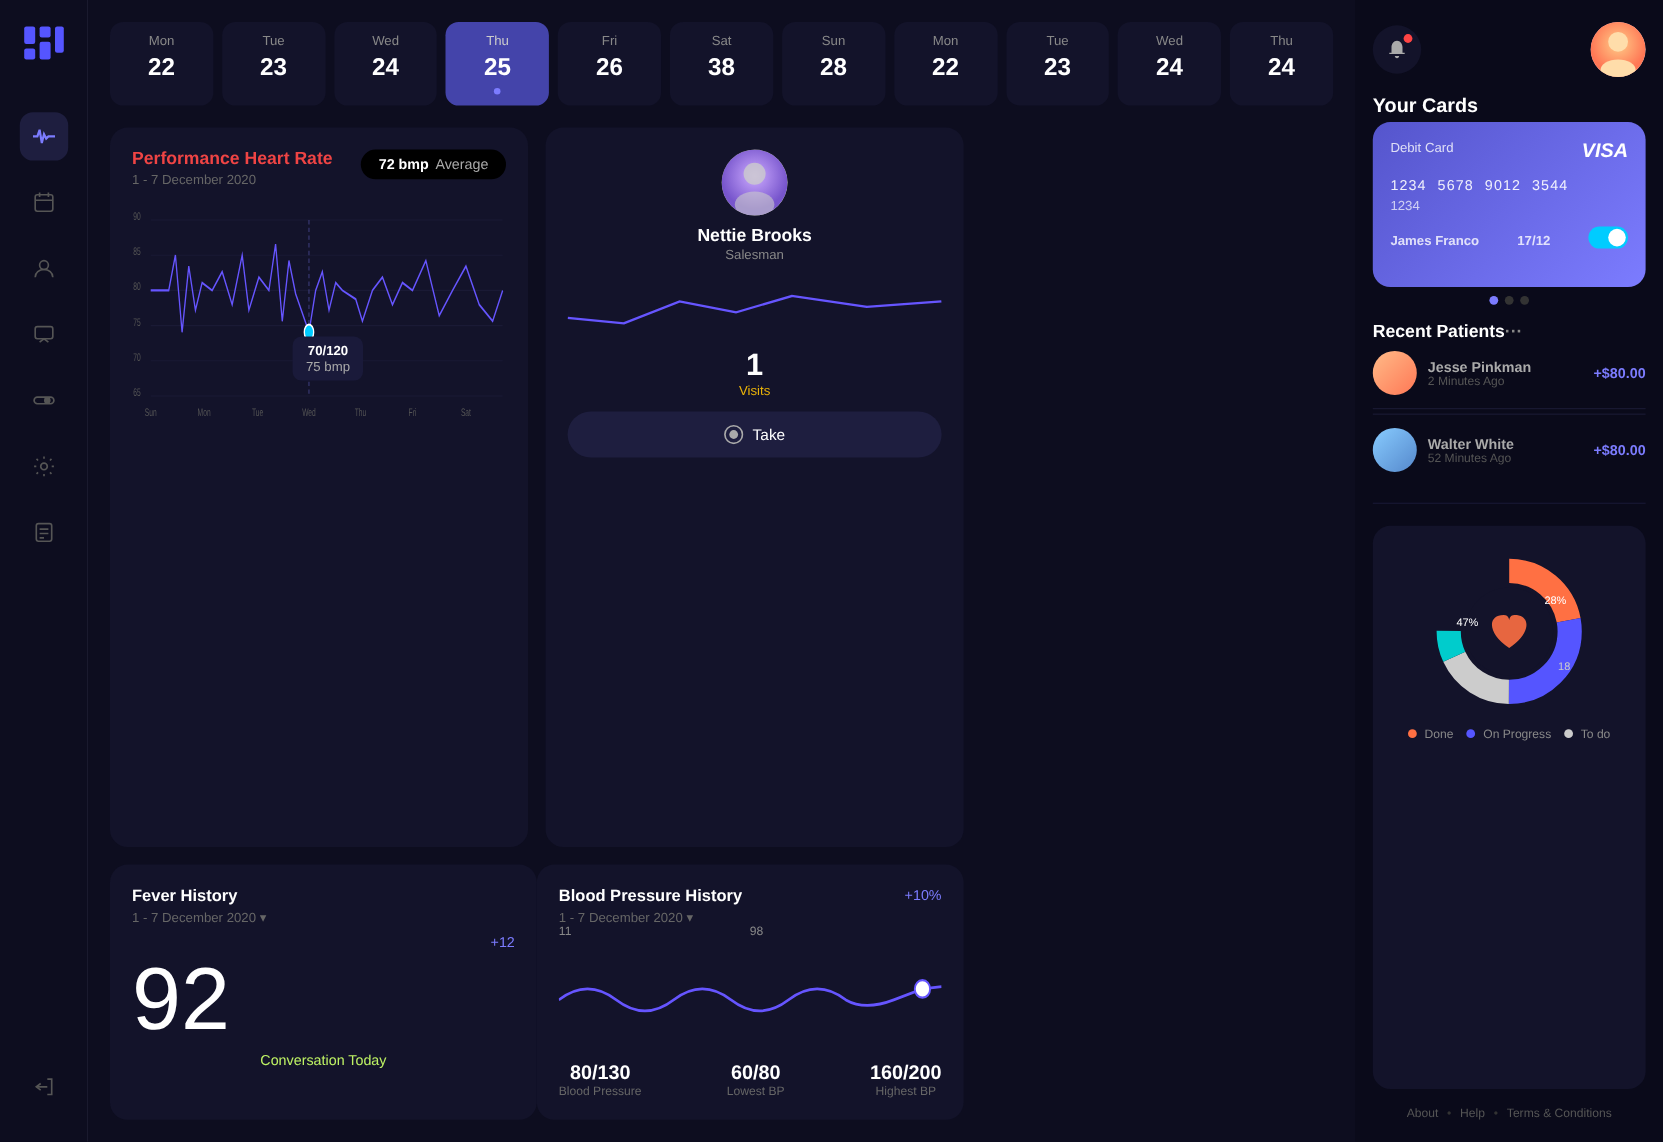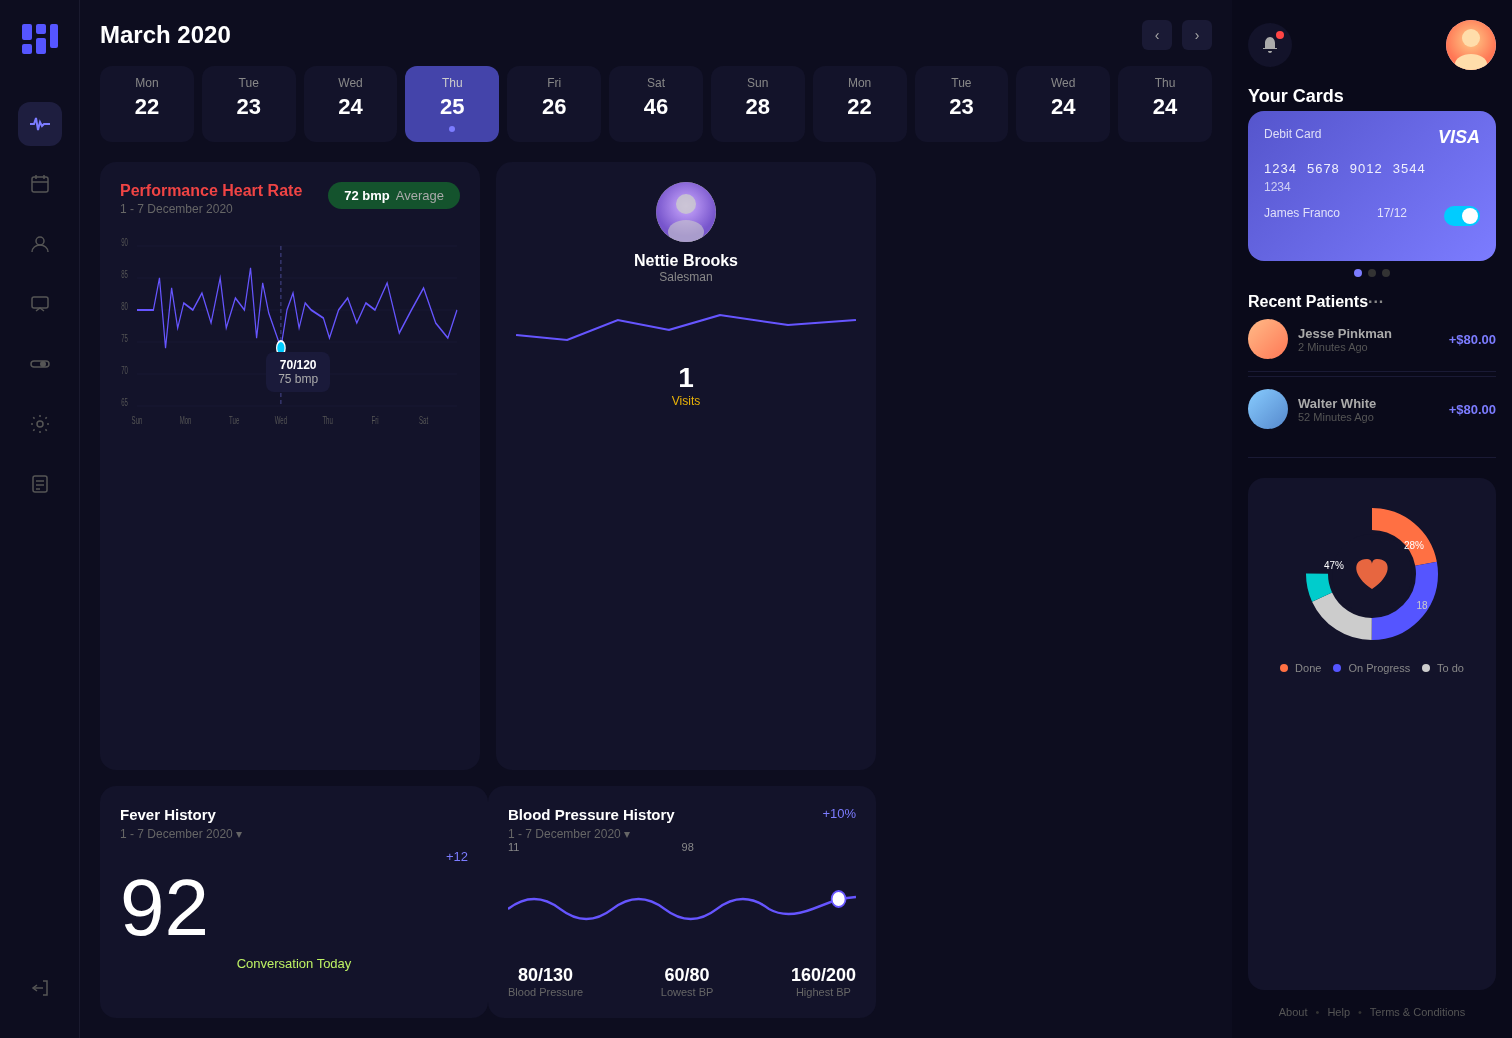--- a/index.html
+++ b/index.html
@@ -159,21 +159,21 @@
       font-weight: 600;
       color: #ef4444;
     }
     .chart-subtitle {
       font-size: 12px;
       color: #666;
       margin-top: 2px;
       cursor: pointer;
     }
     .chart-badge {
-      background: #14532d;
+      background: #000000;
       border-radius: 20px;
       padding: 6px 16px;
       font-size: 13px;
       color: #aaa;
       display: flex;
       align-items: center;
       gap: 6px;
     }
     .chart-badge span.bpm-val {
       color: #fff;
@@ -425,22 +425,23 @@
       gap: 10px;
     }
     .card-row2 {
       font-size: 12px;
       color: rgba(255,255,255,0.7);
       margin-top: 4px;
     }
     .card-footer {
       display: flex;
       justify-content: space-between;
-      align-items: flex-start;
+      align-items: flex-end;
       margin-top: 12px;
+      font-weight: bold;
     }
     .card-name {
       font-size: 12px;
       color: rgba(255,255,255,0.8);
     }
     .card-expiry {
       font-size: 12px;
       color: rgba(255,255,255,0.8);
     }
     .card-toggle {
@@ -642,27 +643,20 @@
         <path d="M13 3h4v14h-4" stroke="#555" stroke-width="1.5"></path>
         <path d="M7 7l-4 3 4 3" stroke="#555" stroke-width="1.5"></path>
         <line x1="3" y1="10" x2="13" y2="10" stroke="#555" stroke-width="1.5"></line>
       </svg>
     </div>
   </div>
 </div>
 
 <div class="main-content">
 
-  <div class="header">
-    <div class="month-title">March 2020</div>
-    <div class="nav-arrows">
-      <div class="nav-arrow">‹</div>
-      <div class="nav-arrow">›</div>
-    </div>
-  </div>
 
   <div class="calendar-strip" id="calendar-strip">
       <div class="calendar-day">
     <div class="day-name">Mon</div>
     <div class="day-num">22</div>
 
   </div>
       <div class="calendar-day">
     <div class="day-name">Tue</div>
     <div class="day-num">23</div>
@@ -678,21 +672,21 @@
     <div class="day-num">25</div>
     <div class="day-dot"></div>
   </div>
       <div class="calendar-day">
     <div class="day-name">Fri</div>
     <div class="day-num">26</div>
 
   </div>
       <div class="calendar-day">
     <div class="day-name">Sat</div>
-    <div class="day-num">46</div>
+    <div class="day-num">38</div>
 
   </div>
       <div class="calendar-day">
     <div class="day-name">Sun</div>
     <div class="day-num">28</div>
 
   </div>
       <div class="calendar-day">
     <div class="day-name">Mon</div>
     <div class="day-num">22</div>
@@ -791,20 +785,27 @@
           </div>
           <div class="patient-chart-mini">
             <svg viewBox="0 0 200 50" preserveAspectRatio="none">
               <polyline points="0,35 30,40 60,20 90,30 120,15 160,25 200,20" fill="none" stroke="#6655ff" stroke-width="2"></polyline>
             </svg>
           </div>
           <div class="patient-visits">
             <div class="visits-num">1</div>
             <div class="visits-label">Visits</div>
           </div>
+          <button class="take-btn">
+            <svg width="18" height="18" viewBox="0 0 18 18" fill="none">
+              <circle cx="9" cy="9" r="8" stroke="#aaa" stroke-width="1.5"></circle>
+              <circle cx="9" cy="9" r="4" fill="#aaa"></circle>
+            </svg>
+            <span>Take</span>
+          </button>
         </div>
       </div>
 
       <div class="bottom-cards">
 
         <div class="fever-card">
           <div class="card-title">Fever History</div>
           <div class="card-date">
             <span>1 - 7 December 2020</span> ▾
           </div>

